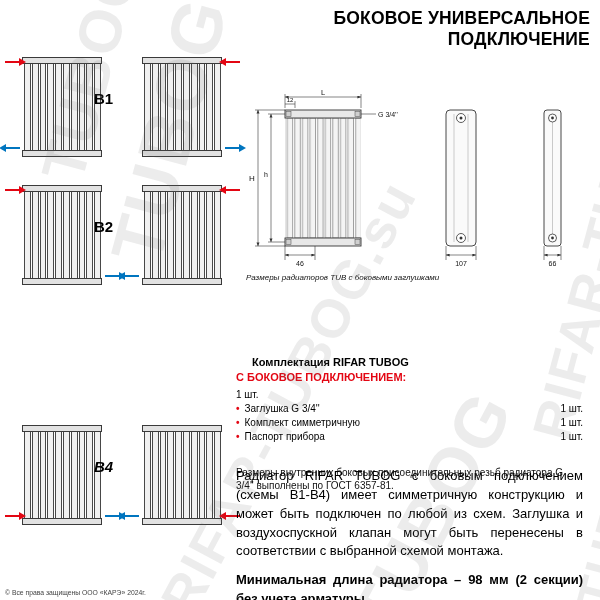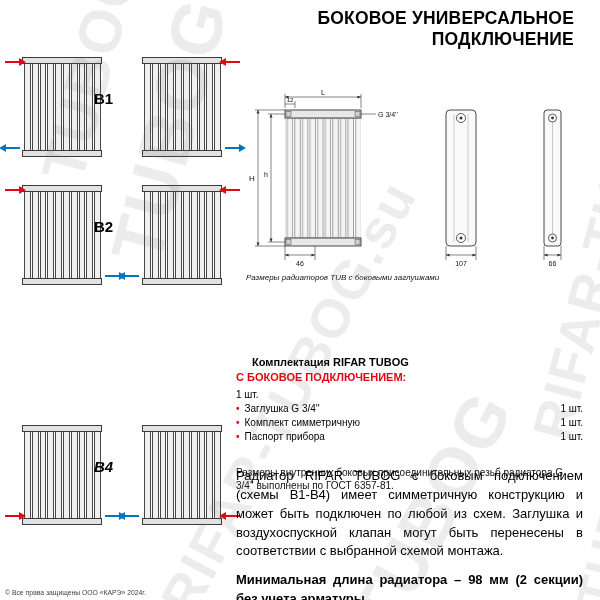--- a/index.html
+++ b/index.html
@@ -7,21 +7,21 @@
     position:relative;width:600px;height:600px;background:#fff;overflow:hidden;
     font-family:"Liberation Sans",sans-serif;color:#000;margin:0 auto;
   }
   
   .wm{
     position:absolute;font-weight:bold;white-space:nowrap;z-index:3;
     color:rgba(110,110,110,0.13);transform-origin:0 0;pointer-events:none;
     font-family:"Liberation Sans",sans-serif;letter-spacing:2px;
   }
   
-  .title{position:absolute;top:8px;right:26px;text-align:right;z-index:2;
+  .title{position:absolute;top:8px;right:10px;text-align:right;z-index:2;
     font-weight:bold;font-size:17.5px;line-height:1.18;letter-spacing:.2px;}
   
   .scheme-row{position:absolute;left:8px;width:240px;height:110px;z-index:2;}
   .rad{position:absolute;top:5px;width:80px;height:100px;}
   .rad .hdr{position:absolute;left:0;right:0;height:7px;background:#e2e2e2;
     border:1px solid #3a3a3a;box-sizing:border-box;}
   .rad .hdr.top{top:0}.rad .hdr.bot{bottom:0}
   .rad .tubes{position:absolute;left:1px;right:1px;top:7px;bottom:7px;
     background:repeating-linear-gradient(90deg,
       #fff 0 1px,#474747 1px 2px,#f0f0f0 2px 6.8px,#474747 6.8px 7.8px);}

